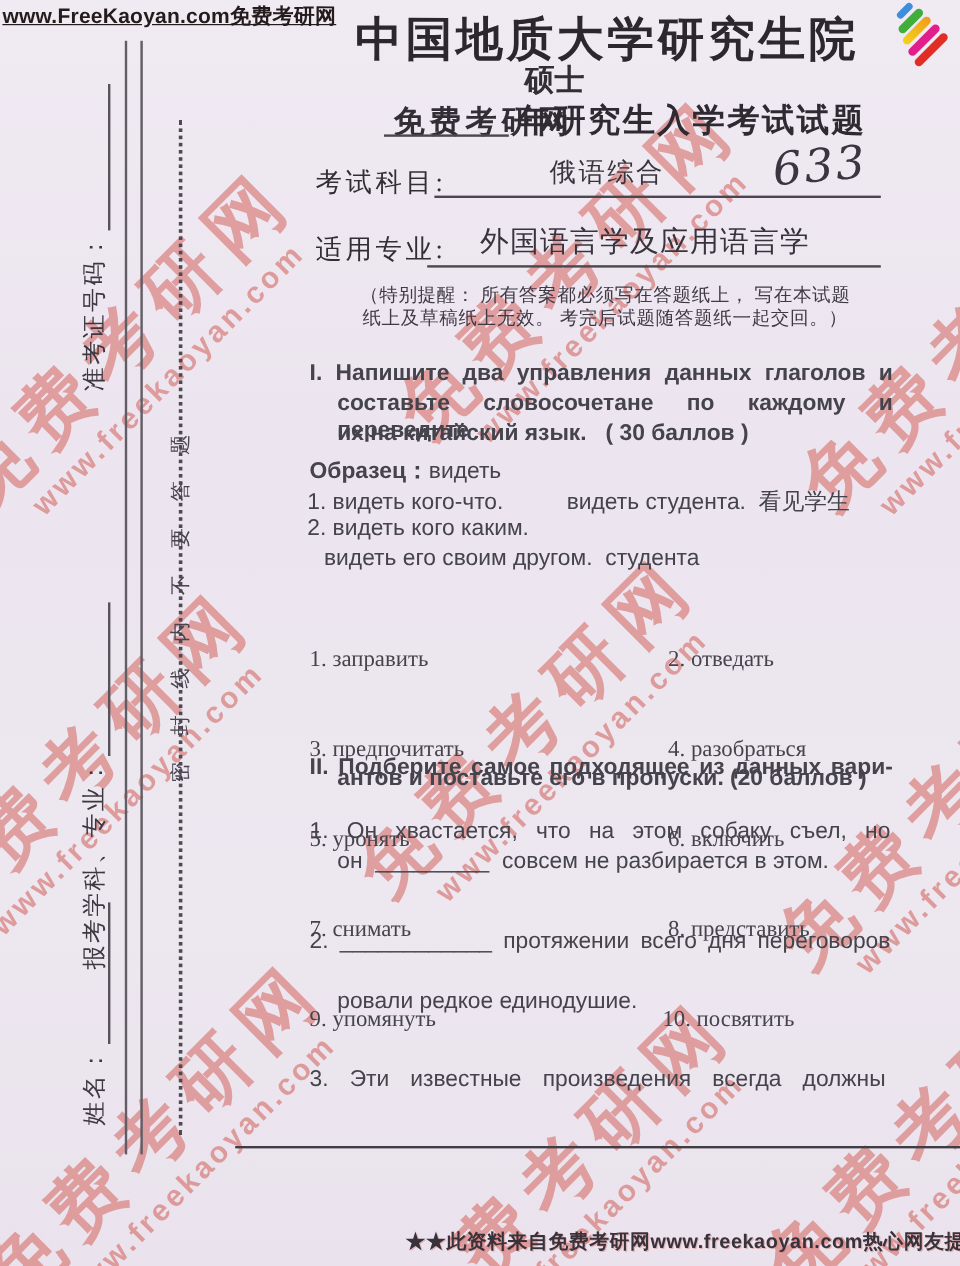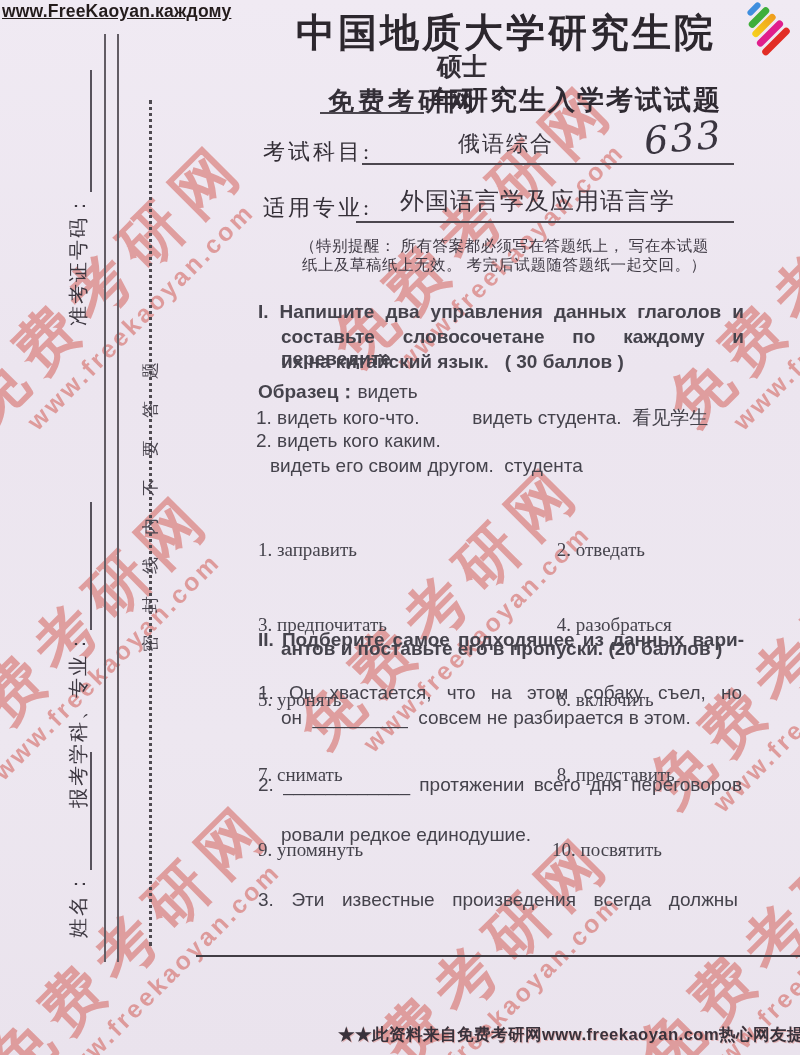--- a/index.html
+++ b/index.html
@@ -124,21 +124,21 @@
   </div>
   <div class="wm wm8">
     <div class="wm-big">免费考研网</div>
     <div class="wm-small">www.freekaoyan.com</div>
   </div>
   <div class="wm wm9">
     <div class="wm-big">免费考研网</div>
     <div class="wm-small">www.freekaoyan.com</div>
   </div>
 
-  <div class="banner">www.FreeKaoyan.каждому</div>
+  <div class="banner">www.FreeKaoyan.com免费考研网</div>
   <div class="logo">
     <div class="stripe st-blue"></div>
     <div class="stripe st-green"></div>
     <div class="stripe st-yellow"></div>
     <div class="stripe st-magenta"></div>
     <div class="stripe st-red"></div>
   </div>
 
   <div class="vline1"></div>
   <div class="vline2"></div>

